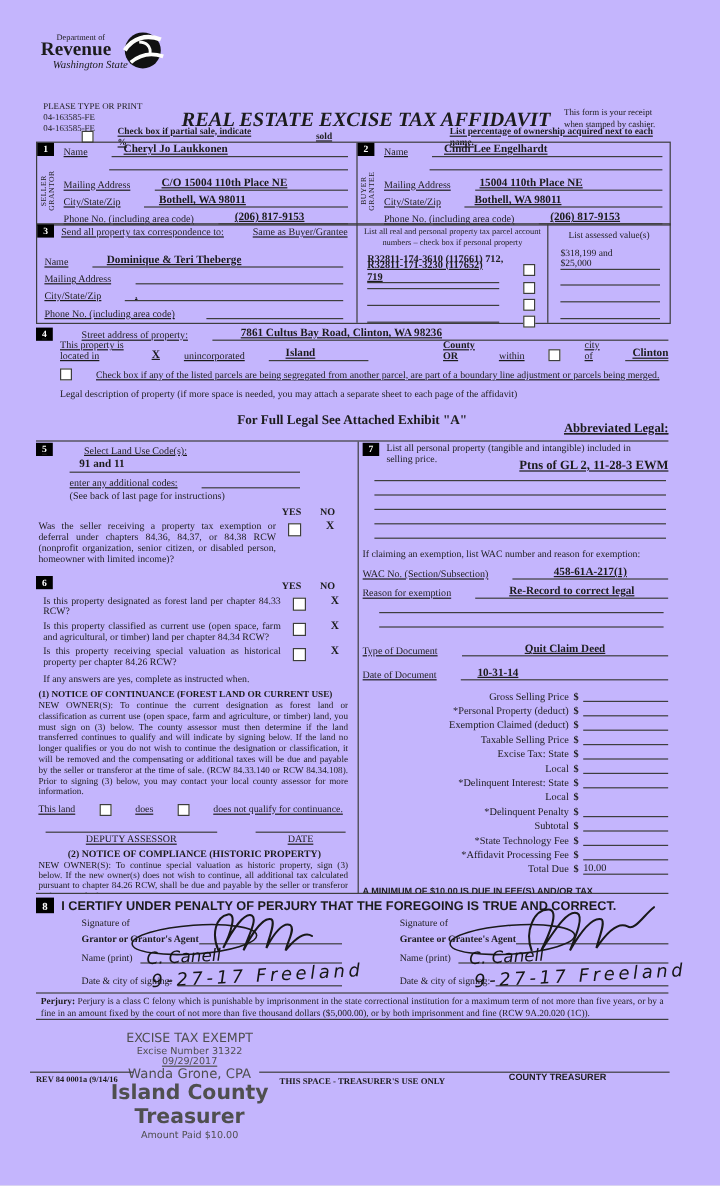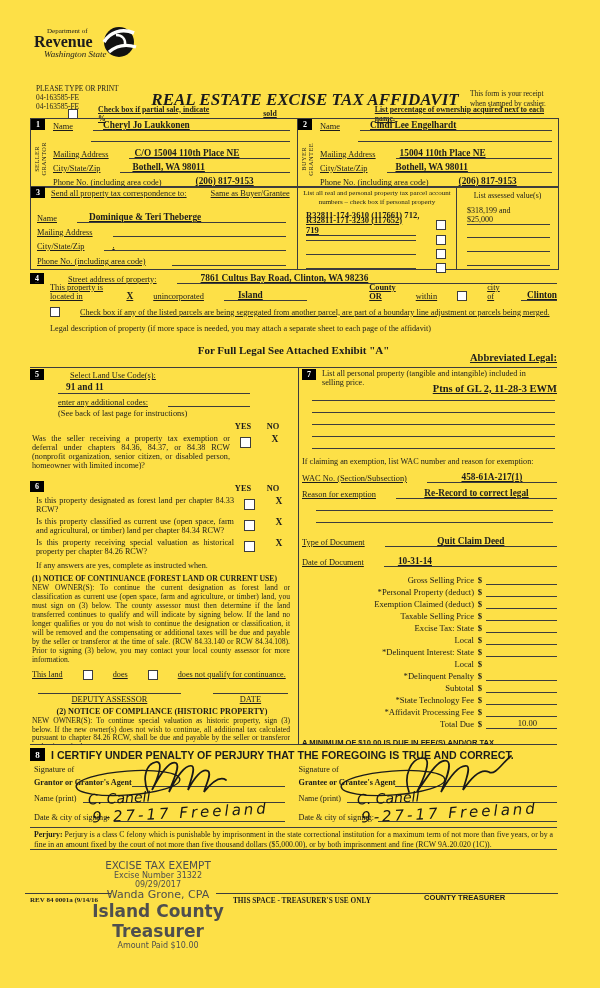--- a/index.html
+++ b/index.html
@@ -1,16 +1,16 @@
 <!DOCTYPE html>
 <html><head>
 <meta charset="utf-8">
 <style>
   html,body{margin:0;padding:0;background:#e8e8e8;}
-  .page{position:relative;width:600px;height:988px;background:#fde047;color:#1c1c1c;
+  .page{position:relative;width:600px;height:988px;background:#c4b5fd;color:#1c1c1c;
         font-family:"Liberation Serif",serif;overflow:hidden;}
   .abs{position:absolute;}
   .b{font-weight:bold;}
   .i{font-style:italic;}
   .ctr{text-align:center;}
   .sm{font-size:7.4px;}
   .lbl{font-size:8.4px;}
   .q{font-size:8.2px;}
   .val{font-weight:bold;font-size:9.3px;}
   .line{border-bottom:1px solid #3d3d3d;}
@@ -22,27 +22,27 @@
   .box{border:1px solid #3d3d3d;}
   .vlabel{display:flex;gap:0;align-items:center;justify-content:center;}
   .vlabel span{writing-mode:vertical-rl;transform:rotate(180deg);font-size:6.4px;letter-spacing:.4px;}
   .xmark{font-weight:bold;font-size:9.5px;}
   .qrow{display:flex;align-items:flex-start;margin-top:3px;}
   .qtext{width:198px;text-align:justify;}
   .ycol,.ncol{width:30px;text-align:center;flex:none;}
   .feerow{display:flex;align-items:flex-end;height:12px;font-size:8.6px;}
   .feelabel{width:172px;text-align:right;flex:none;}
   .fee-d{width:12px;text-align:center;flex:none;font-weight:bold;}
-  .feeline{flex:1;border-bottom:1px solid #3d3d3d;text-align:right;padding-right:20px;font-size:8.6px;}
+  .feeline{flex:1;border-bottom:1px solid #3d3d3d;text-align:left;padding-right:20px;font-size:8.6px;}
   .just{text-align:justify;}
   .hand{font-family:"DejaVu Sans",sans-serif;font-style:italic;color:#161616;
         transform:rotate(-3deg);white-space:nowrap;position:absolute;}
   .stamp{font-family:"DejaVu Sans",sans-serif;color:#4f4f4f;text-align:center;line-height:1.15;}
   .sans{font-family:"Liberation Sans",sans-serif;}
-  .sigcol{position:relative;}
+  .sigcol{position:relative;margin-left:34px;}
   .sigrow{display:flex;align-items:flex-end;height:13px;font-size:8.4px;}
   svg{display:block;}
 </style>
 </head>
 <body>
 
 <div class="page">
 
   <div class="abs" style="left:34px;top:27px;">
     <div style="font-size:7px;margin-left:13px;">Department of</div>
@@ -461,21 +461,21 @@
 
     <div style="border-top:1px solid #404040;margin-top:5px;padding:2px 4px;font-size:7.8px;line-height:1.3;text-align:justify;">
       <span class="b">Perjury:</span>
       <span>Perjury is a class C felony which is punishable by imprisonment in the state correctional institution for a maximum term of not more than five years, or by a fine in an amount fixed by the court of not more than five thousand dollars ($5,000.00), or by both imprisonment and fine (RCW 9A.20.020 (1C)).</span>
     </div>
   </div>
 
   <div class="abs stamp" style="left:86px;top:859px;width:144px;">
     <div style="font-size:10.5px;">EXCISE TAX EXEMPT</div>
     <div style="font-size:8px;">Excise Number 31322</div>
-    <div style="font-size:8px;">09/29/2017</div>
+    <div style="font-size:8px;text-decoration:underline;">09/29/2017</div>
     <div style="font-size:11px;">Wanda Grone, CPA</div>
     <div style="font-size:17px;font-weight:bold;">Island County Treasurer</div>
     <div style="font-size:8px;">Amount Paid $10.00</div>
   </div>
 
   <div class="abs" style="left:25px;top:893px;width:86px;border-top:1px solid #3d3d3d;"></div>
   <div class="abs" style="left:216px;top:893px;width:342px;border-top:1px solid #3d3d3d;"></div>
   <div class="abs b" style="left:30px;top:896px;font-size:7px;">REV 84 0001a (9/14/16</div>
   <div class="abs b" style="left:233px;top:896px;font-size:7.3px;">THIS SPACE - TREASURER'S USE ONLY</div>
   <div class="abs b sans" style="left:424px;top:893px;font-size:7.6px;">COUNTY TREASURER</div>

